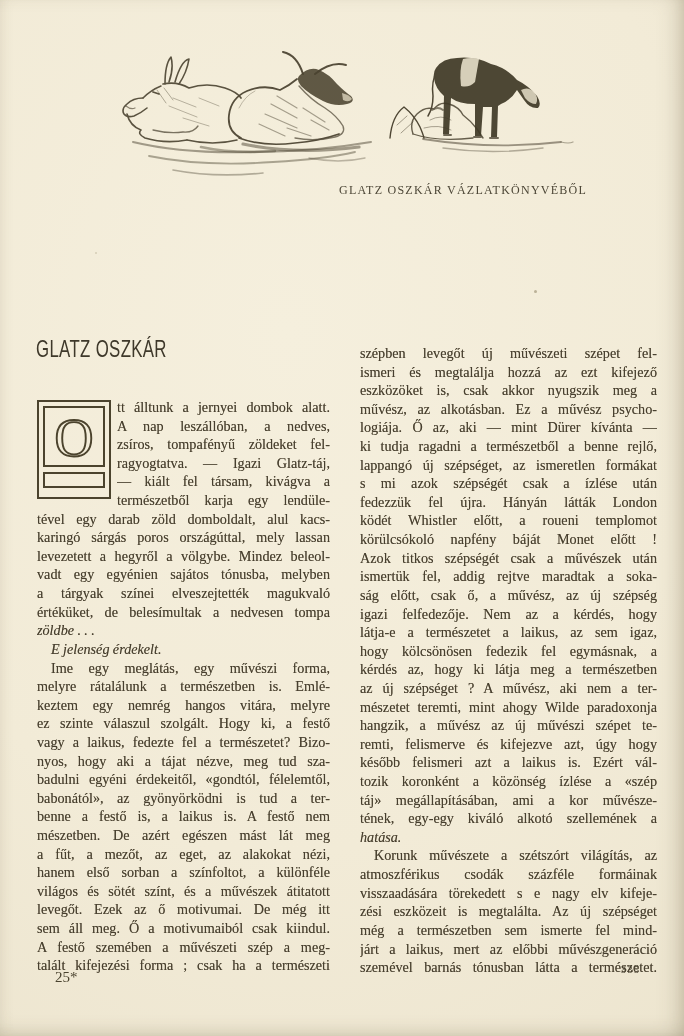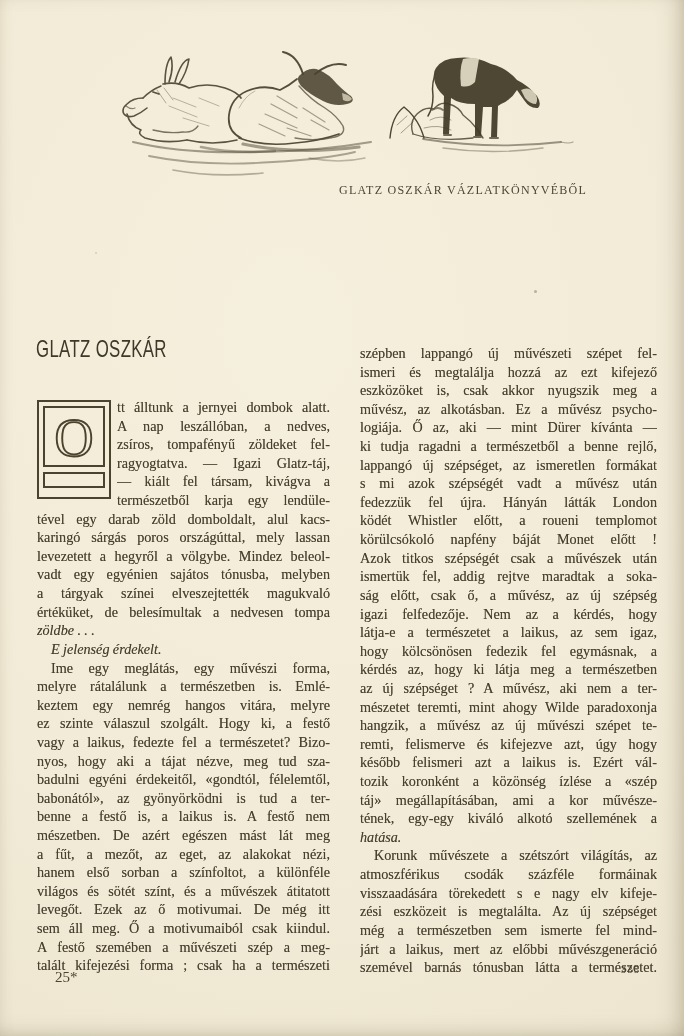--- a/index.html
+++ b/index.html
@@ -167,28 +167,28 @@
       <div class="line">a fűt, a mezőt, az eget, az alakokat nézi,</div>
       <div class="line">hanem első sorban a színfoltot, a különféle</div>
       <div class="line">világos és sötét színt, és a művészek átitatott</div>
       <div class="line">levegőt. Ezek az ő motivumai. De még itt</div>
       <div class="line">sem áll meg. Ő a motivumaiból csak kiindul.</div>
       <div class="line">A festő szemében a művészeti szép a meg-</div>
       <div class="line">talált kifejezési forma ; csak ha a természeti</div>
     </div>
 
   <div class="col col-right">
-      <div class="line">szépben lappangó új művészeti szépet fel-</div>
+      <div class="line">szépben levegőt új művészeti szépet fel-</div>
       <div class="line">ismeri és megtalálja hozzá az ezt kifejező</div>
       <div class="line">eszközöket is, csak akkor nyugszik meg a</div>
       <div class="line">művész, az alkotásban. Ez a művész psycho-</div>
       <div class="line">logiája. Ő az, aki — mint Dürer kívánta —</div>
       <div class="line">ki tudja ragadni a természetből a benne rejlő,</div>
       <div class="line">lappangó új szépséget, az ismeretlen formákat</div>
-      <div class="line">s mi azok szépségét vadt a művész után</div>
+      <div class="line">s mi azok szépségét csak a ízlése után</div>
       <div class="line">fedezzük fel újra. Hányán látták London</div>
       <div class="line">ködét Whistler előtt, a roueni templomot</div>
       <div class="line">körülcsókoló napfény báját Monet előtt !</div>
       <div class="line">Azok titkos szépségét csak a művészek után</div>
       <div class="line">ismertük fel, addig rejtve maradtak a soka-</div>
       <div class="line">ság előtt, csak ő, a művész, az új szépség</div>
       <div class="line">igazi felfedezője. Nem az a kérdés, hogy</div>
       <div class="line">látja-e a természetet a laikus, az sem igaz,</div>
       <div class="line">hogy kölcsönösen fedezik fel egymásnak, a</div>
       <div class="line">kérdés az, hogy ki látja meg a természetben</div>

